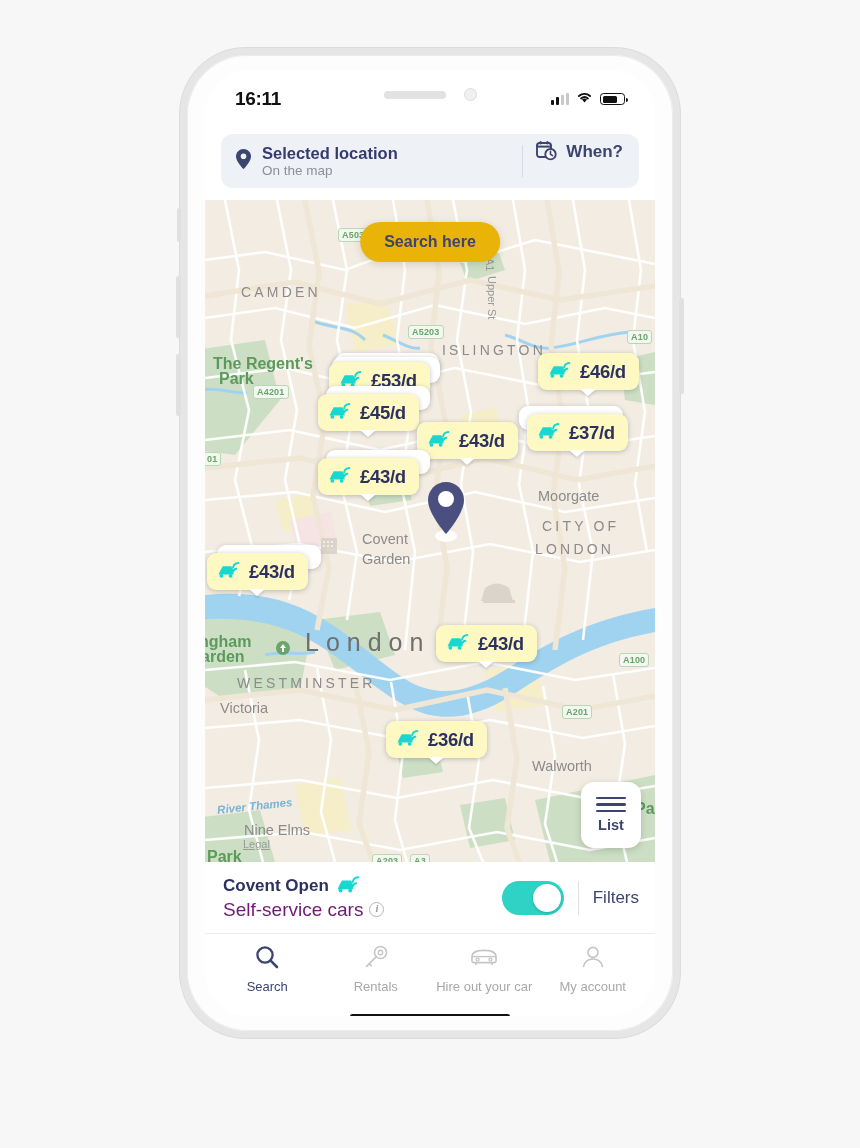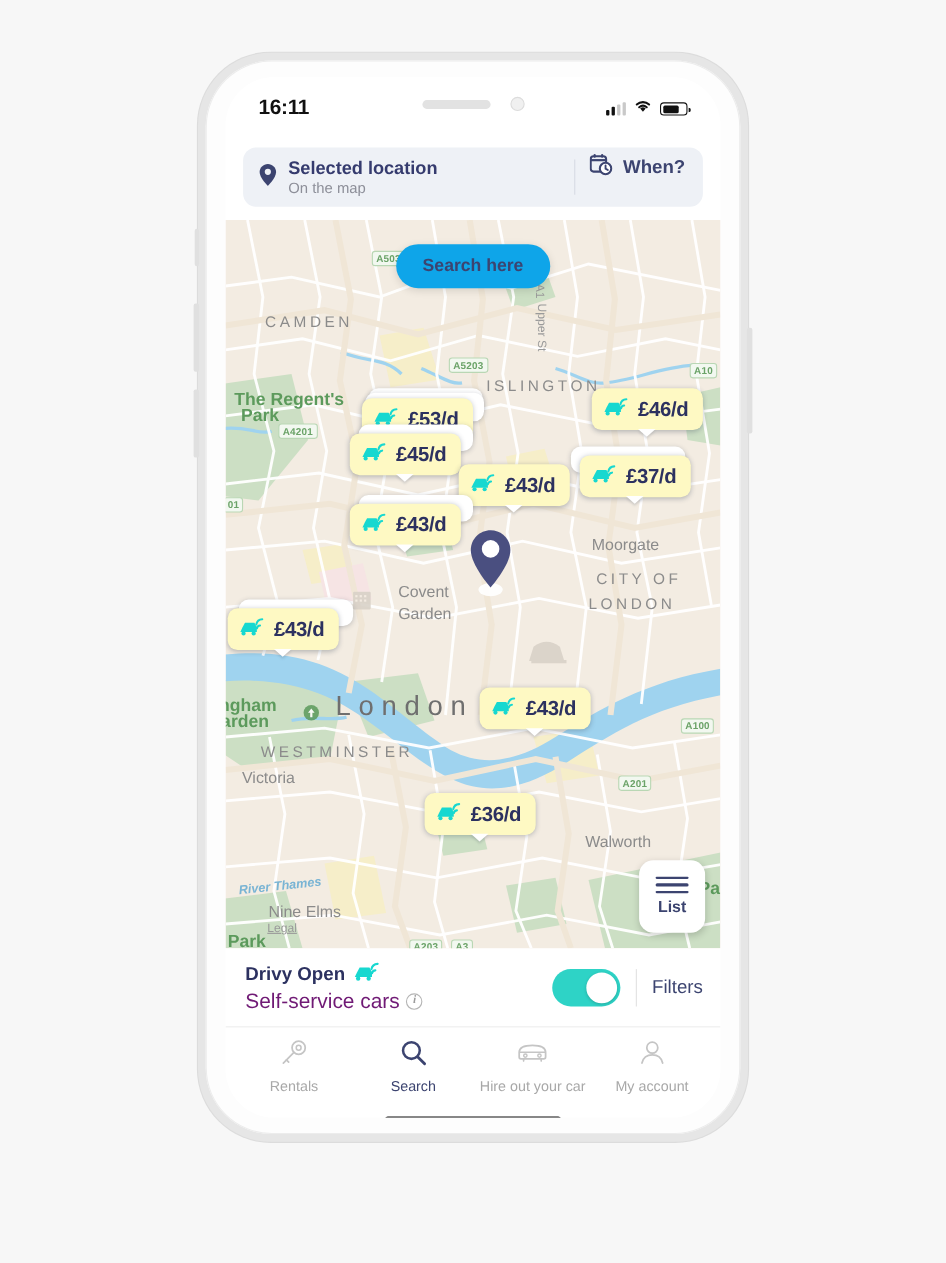--- a/index.html
+++ b/index.html
@@ -126,21 +126,21 @@
     position:absolute; pointer-events:none;
     background:#f2f8f0; border:1px solid #b9d7b4; border-radius:3px;
     color:#6ba368; font-size:9px; font-weight:bold;
     padding:1px 3px; letter-spacing:0.2px;
   }
 
   
   .search-here {
     position:absolute; left:50%; transform:translateX(-50%);
     top:22px;
-    background:#0ea5e9; border-radius:22px;
+    background:#eab308; border-radius:22px;
     padding:11px 24px;
     font-size:16px; font-weight:bold; color:#3c4470;
     box-shadow:0 2px 8px rgba(0,0,0,.13);
     white-space:nowrap;
   }
 
   
   .price-pin {
     position:absolute;
     background:#fef9c3;
@@ -580,21 +580,21 @@
             <i></i>
             <i></i>
         </span>
         <span class="list-label">List</span>
       </div>
     </div>
 
     <div class="open-row">
       <div class="open-texts">
         <div class="open-title-line">
-          <span class="open-title">Drivy Open</span>
+          <span class="open-title">Covent Open</span>
           <span>
             <svg width="25" height="20" viewBox="0 0 24 19">
               <path d="M1.5 14.5 h15 v-4.2 l-2.2 -4.1 h-8.6 l-2.2 4.1 Z" fill="#17d8d0"></path>
               <circle cx="4.4" cy="15.8" r="1.9" fill="#17d8d0"></circle>
               <circle cx="13.6" cy="15.8" r="1.9" fill="#17d8d0"></circle>
               <path d="M16 7.6 a5.8 5.8 0 0 1 5.4 -4.6" stroke="#17d8d0" stroke-width="1.9" fill="none" stroke-linecap="round"></path>
               <path d="M16.6 11.1 a3 3 0 0 1 2.8 -2.4" stroke="#17d8d0" stroke-width="1.9" fill="none" stroke-linecap="round"></path>
             </svg>
           </span>
         </div>
@@ -606,39 +606,39 @@
       <div class="open-right">
         <span class="toggle">
           <span class="knob"></span>
         </span>
         <span class="filters-div"></span>
         <span class="filters-label">Filters</span>
       </div>
     </div>
 
     <div class="tabbar">
+      <div class="tab active">
+        <span>
+          <svg width="26" height="26" viewBox="0 0 26 26">
+            <circle cx="11" cy="11" r="7.6" fill="none" stroke="#3c4470" stroke-width="2.3"></circle>
+            <path d="M16.6 16.6 L23 23" stroke="#3c4470" stroke-width="2.6" stroke-linecap="round"></path>
+          </svg>
+        </span>
+        <span class="tl">Search</span>
+      </div>
       <div class="tab">
         <span>
           <svg width="26" height="26" viewBox="0 0 26 26">
             <circle cx="17.5" cy="8.5" r="6" fill="none" stroke="#c5c5c5" stroke-width="1.6"></circle>
             <circle cx="17.5" cy="8.5" r="2.2" fill="none" stroke="#c5c5c5" stroke-width="1.4"></circle>
             <path d="M13.2 12.8 L3.6 22.4" stroke="#c5c5c5" stroke-width="1.6" stroke-linecap="round"></path>
             <path d="M6.4 19.6 L8.4 21.6" stroke="#c5c5c5" stroke-width="1.6" stroke-linecap="round"></path>
           </svg>
         </span>
         <span class="tl">Rentals</span>
-      </div>
-      <div class="tab active">
-        <span>
-          <svg width="26" height="26" viewBox="0 0 26 26">
-            <circle cx="11" cy="11" r="7.6" fill="none" stroke="#3c4470" stroke-width="2.3"></circle>
-            <path d="M16.6 16.6 L23 23" stroke="#3c4470" stroke-width="2.6" stroke-linecap="round"></path>
-          </svg>
-        </span>
-        <span class="tl">Search</span>
       </div>
       <div class="tab">
         <span>
           <svg width="30" height="26" viewBox="0 0 30 26">
             <path d="M3 17 v-4.3 C3 9 6.3 6.4 15 6.4 C23.7 6.4 27 9 27 12.7 V17 a1.6 1.6 0 0 1 -1.6 1.6 H4.6 A1.6 1.6 0 0 1 3 17 Z" fill="none" stroke="#c5c5c5" stroke-width="1.6"></path>
             <path d="M3 12.6 h24" stroke="#c5c5c5" stroke-width="1.4"></path>
             <circle cx="8.6" cy="15.6" r="1.5" fill="none" stroke="#c5c5c5" stroke-width="1.3"></circle>
             <circle cx="21.4" cy="15.6" r="1.5" fill="none" stroke="#c5c5c5" stroke-width="1.3"></circle>
             <path d="M7 18.6 v2" stroke="#c5c5c5" stroke-width="1.5" stroke-linecap="round"></path>
             <path d="M23 18.6 v2" stroke="#c5c5c5" stroke-width="1.5" stroke-linecap="round"></path>

